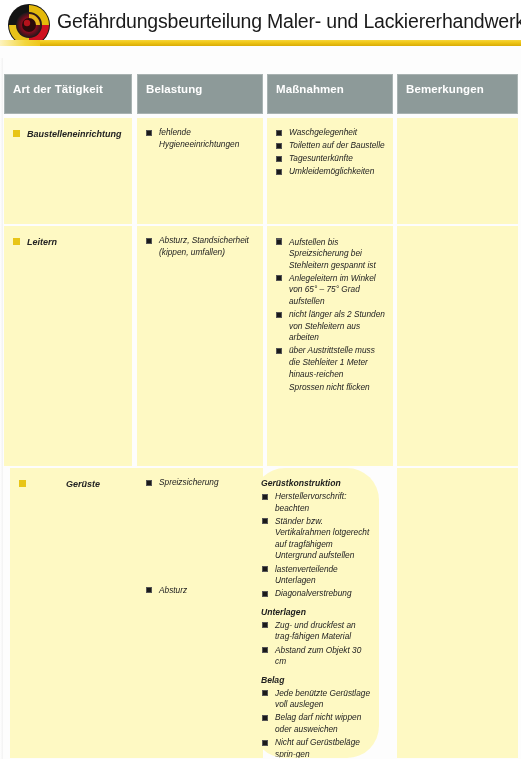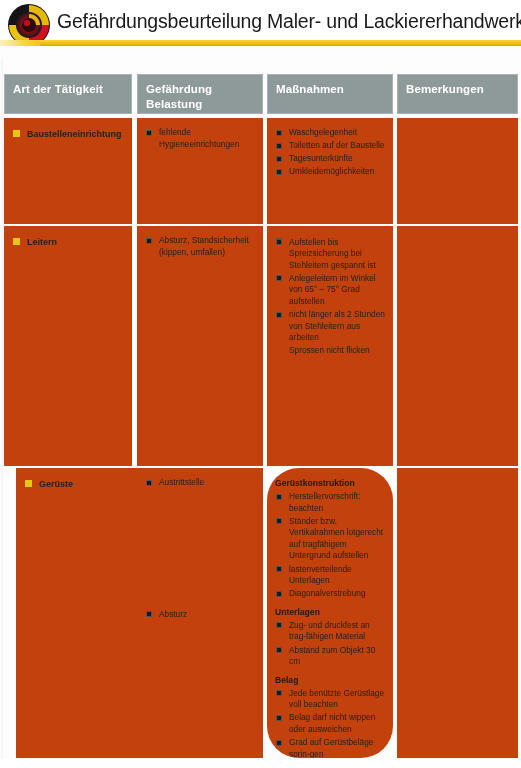--- a/index.html
+++ b/index.html
@@ -112,23 +112,24 @@
     color: #ffffff;
     font-size: 11.5px;
     font-weight: bold;
     line-height: 14.5px;
     letter-spacing: 0.1px;
   }
 
   
   .cell {
     position: absolute;
-    background: #c2410c;
+    background: #fef9c3;
     box-sizing: border-box;
     overflow: hidden;
+    font-style: italic;
   }
 
   
   .r1 { top: 44px;  height: 106px; }
   .r2 { top: 152px; height: 240px; }
   .r3 { top: 394px; height: 290px; }
 
   
   .item {
     position: relative;
@@ -227,21 +228,20 @@
 
     <div class="col col-1">
       <div class="hdr">
         <div class="hdr-txt">Art der Tätigkeit</div>
       </div>
     </div>
 
     <div class="col col-2">
       <div class="hdr">
         <div class="hdr-txt">
-          <div>Gefährdung</div>
           <div>Belastung</div>
         </div>
       </div>
     </div>
 
     <div class="col col-3">
       <div class="hdr">
         <div class="hdr-txt">Maßnahmen</div>
       </div>
     </div>
@@ -317,50 +317,54 @@
         </div>
         <div class="item">
           <span class="bullet"></span>
           <span>Anlegeleitern im Winkel von 65° – 75° Grad aufstellen</span>
         </div>
         <div class="item">
           <span class="bullet"></span>
           <span>nicht länger als 2 Stunden von Stehleitern aus arbeiten</span>
         </div>
         <div class="item">
+          <span class="bullet"></span>
+          <span>über Austrittstelle muss die Stehleiter 1 Meter hinaus-reichen</span>
+        </div>
+        <div class="item">
           
           <span>Sprossen nicht flicken</span>
         </div>
 
       </div>
     </div>
     <div class="cell r2" style="left:393px;width:121px;"></div>
 
-    <div class="cell r3" style="left:12px;width:128px;">
+    <div class="cell r3" style="left:6px;width:128px;text-align:center;">
       <div class="cell-inner c1">
         <div class="item big">
           <span class="bullet"></span>
           <span>Gerüste</span>
         </div>
       </div>
 
     </div>
     <div class="cell r3" style="left:133px;width:126px;">
       <div class="cell-inner">
         <div class="item">
           <span class="bullet"></span>
-          <span>Austrittstelle</span>
-        </div>
-        <div class="item" style="margin-top:120px;">
+          <span>Spreizsicherung</span>
+        </div>
+        <div class="item" style="margin-top:96px;">
           <span class="bullet"></span>
           <span>Absturz</span>
         </div>
       </div>
     </div>
-    <div class="cell r3" style="left:263px;width:126px;border-radius:32px;">
+    <div class="cell r3" style="left:249px;width:126px;border-radius:32px;">
       <div class="cell-inner">
 
         <div class="subhead first">Gerüstkonstruktion</div>
         <div class="item">
           <span class="bullet"></span>
           <span>Herstellervorschrift: beachten</span>
         </div>
         <div class="item">
           <span class="bullet"></span>
           <span>Ständer bzw. Vertikalrahmen lotgerecht auf tragfähigem Untergrund aufstellen</span>
@@ -380,29 +384,29 @@
           <span>Zug- und druckfest an trag-fähigen Material</span>
         </div>
         <div class="item">
           <span class="bullet"></span>
           <span>Abstand zum Objekt 30 cm</span>
         </div>
 
         <div class="subhead">Belag</div>
         <div class="item">
           <span class="bullet"></span>
-          <span>Jede benützte Gerüstlage voll beachten</span>
+          <span>Jede benützte Gerüstlage voll auslegen</span>
         </div>
         <div class="item">
           <span class="bullet"></span>
           <span>Belag darf nicht wippen oder ausweichen</span>
         </div>
         <div class="item">
           <span class="bullet"></span>
-          <span>Grad auf Gerüstbeläge sprin-gen</span>
+          <span>Nicht auf Gerüstbeläge sprin-gen</span>
         </div>
 
       </div>
     </div>
     <div class="cell r3" style="left:393px;width:121px;"></div>
 
   </div>
 
   <div id="edge-bottom"></div>
 </div>

